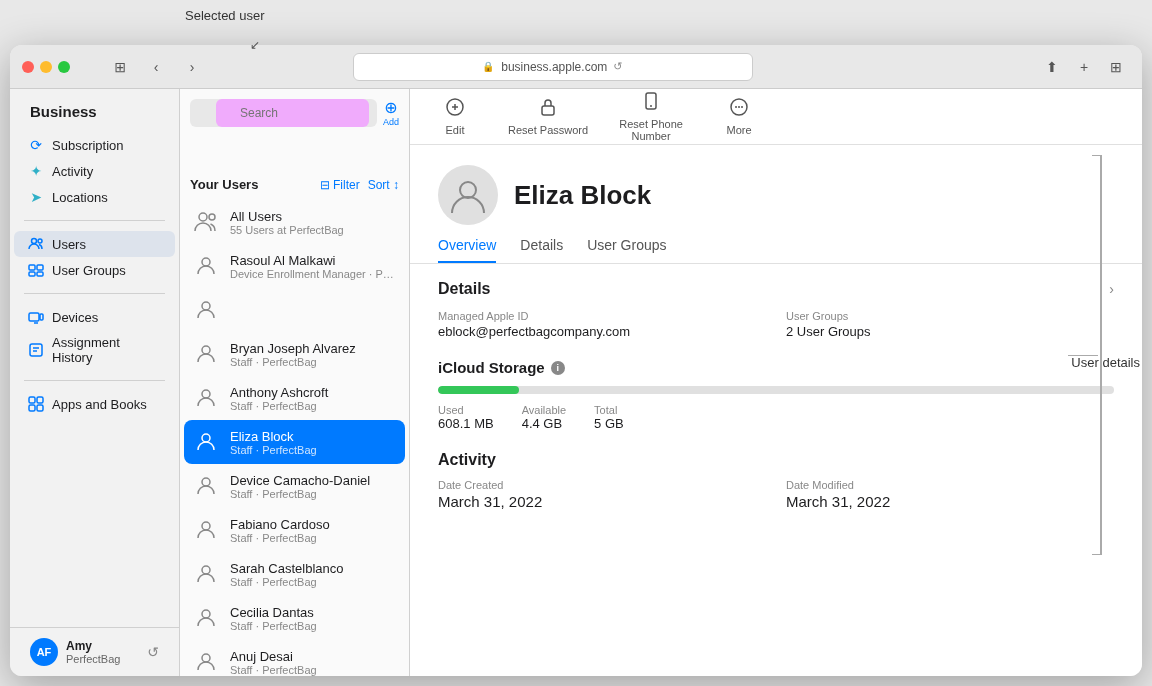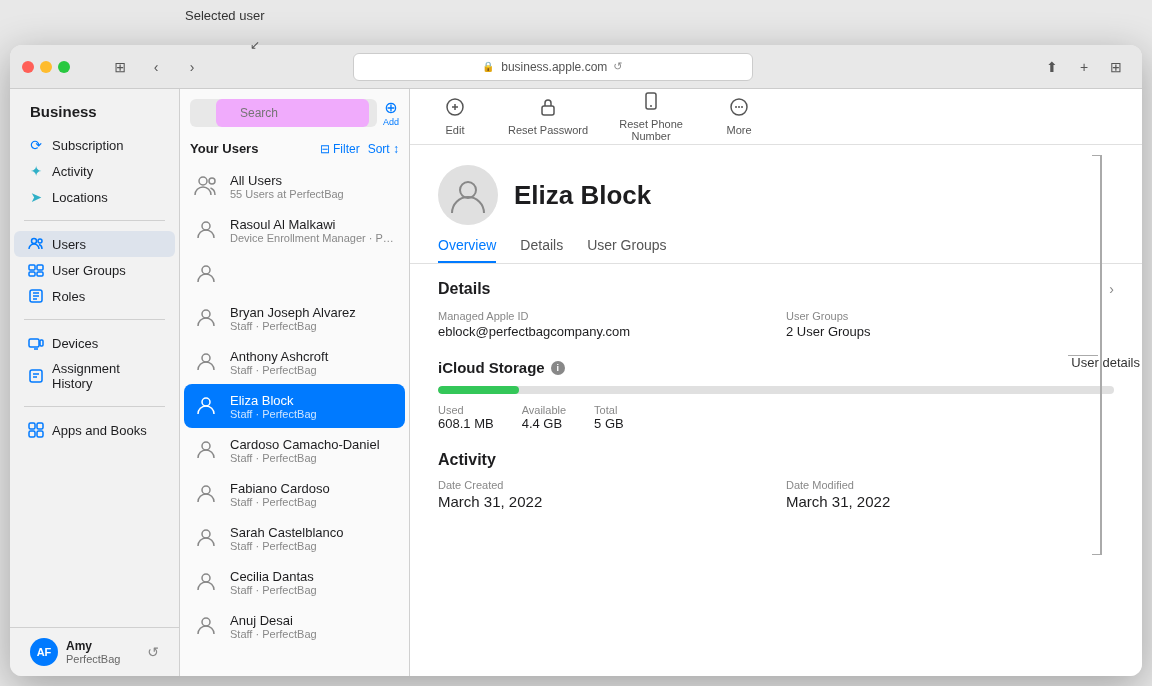--- a/index.html
+++ b/index.html
@@ -47,21 +47,21 @@
     
     .user-list-panel { width: 230px; background: #fafafa; border-right: 1px solid #d0d0d0; display: flex; flex-direction: column; flex-shrink: 0; }
     .ulp-header { padding: 10px 10px 6px 10px; }
     .ulp-search-row { display: flex; align-items: center; gap: 6px; }
     .ulp-search { flex: 1; height: 28px; background: #e8e8e8; border: none; border-radius: 6px; padding: 0 8px 0 26px; font-size: 12px; color: #1d1d1f; position: relative; }
     .ulp-search-wrapper { flex: 1; position: relative; display: flex; align-items: center; }
     .ulp-search-icon { position: absolute; left: 8px; font-size: 11px; color: #888; pointer-events: none; }
     .ulp-search input { width: 100%; height: 28px; background: #f0abfc; border: none; border-radius: 6px; padding: 0 8px 0 24px; font-size: 12px; color: #1d1d1f; outline: none; }
     .ulp-add-btn { display: flex; flex-direction: column; align-items: center; font-size: 9px; color: #007aff; cursor: pointer; gap: 1px; }
     .ulp-add-icon { font-size: 16px; line-height: 1; }
-    .ulp-filter-row { display: flex; align-items: center; justify-content: space-between; padding: 8px 10px 4px 10px; }
+    .ulp-filter-row { display: flex; align-items: center; justify-content: space-between; padding: 8px 10px 4px 10px; margin-top: 36px; }
     .ulp-your-users { font-size: 13px; font-weight: 600; color: #1d1d1f; }
     .ulp-filter-sort { display: flex; gap: 8px; align-items: center; }
     .ulp-filter-btn { font-size: 12px; color: #007aff; cursor: pointer; display: flex; align-items: center; gap: 3px; }
     .ulp-sort-btn { font-size: 12px; color: #007aff; cursor: pointer; }
 
     .user-list { flex: 1; overflow-y: auto; padding: 4px 0; }
     .user-item { padding: 8px 12px; display: flex; align-items: center; gap: 10px; cursor: pointer; }
     .user-item.selected { background: #007aff; border-radius: 8px; margin: 0 4px; padding: 8px 8px; }
     .user-item.selected .user-name { color: white; }
     .user-item.selected .user-role { color: rgba(255,255,255,0.8); }
@@ -201,29 +201,20 @@
             <span class="sidebar-icon blue">
               <svg width="16" height="16" viewBox="0 0 16 16" fill="none" stroke="#007aff" stroke-width="1.5">
                 <rect x="1" y="3" width="6" height="5" rx="1"></rect>
                 <rect x="9" y="3" width="6" height="5" rx="1"></rect>
                 <rect x="1" y="10" width="6" height="4" rx="1"></rect>
                 <rect x="9" y="10" width="6" height="4" rx="1"></rect>
               </svg>
             </span>
             <span>User Groups</span>
           </div>
-          <div class="sidebar-item">
-            <span class="sidebar-icon blue">
-              <svg width="16" height="16" viewBox="0 0 16 16" fill="none" stroke="#007aff" stroke-width="1.5">
-                <rect x="2" y="2" width="12" height="12" rx="2"></rect>
-                <path d="M5 8h6M5 5h6M5 11h4"></path>
-              </svg>
-            </span>
-            <span>Roles</span>
-          </div>
         </div>
 
         <div class="sidebar-divider"></div>
 
         <div class="sidebar-section">
           <div class="sidebar-item">
             <span class="sidebar-icon blue">
               <svg width="16" height="16" viewBox="0 0 16 16" fill="none" stroke="#007aff" stroke-width="1.5">
                 <rect x="1" y="4" width="10" height="8" rx="1.5"></rect>
                 <rect x="12" y="5" width="3" height="6" rx="1"></rect>
@@ -380,21 +371,21 @@
           </div>
 
           <div class="user-item">
             <div class="user-avatar-icon">
               <svg viewBox="0 0 24 24" fill="none" stroke="#888" stroke-width="1.5">
                   <circle cx="12" cy="8" r="4"></circle>
                   <path d="M4 20c0-4.42 3.58-8 8-8s8 3.58 8 8"></path>
                 </svg>
             </div>
             <div class="user-info">
-              <div class="user-name">Cardoso Camacho-Daniel</div>
+              <div class="user-name">Device Camacho-Daniel</div>
               <div class="user-role">Staff · PerfectBag</div>
             </div>
           </div>
 
           <div class="user-item">
             <div class="user-avatar-icon">
               <svg viewBox="0 0 24 24" fill="none" stroke="#888" stroke-width="1.5">
                   <circle cx="12" cy="8" r="4"></circle>
                   <path d="M4 20c0-4.42 3.58-8 8-8s8 3.58 8 8"></path>
                 </svg>

